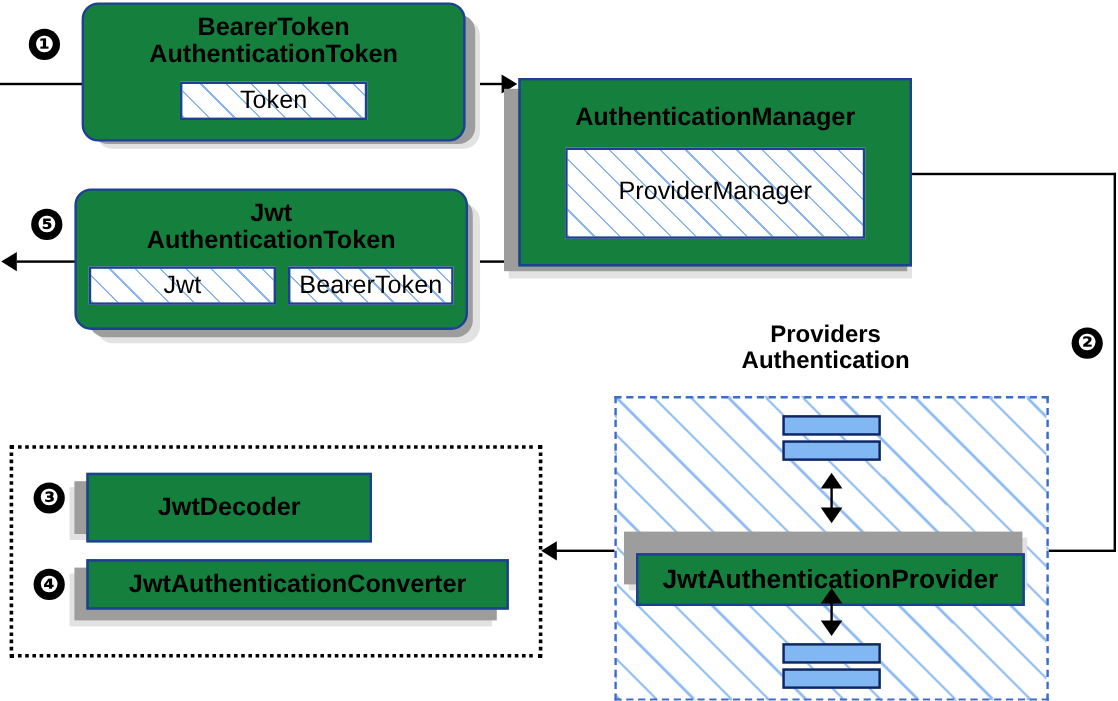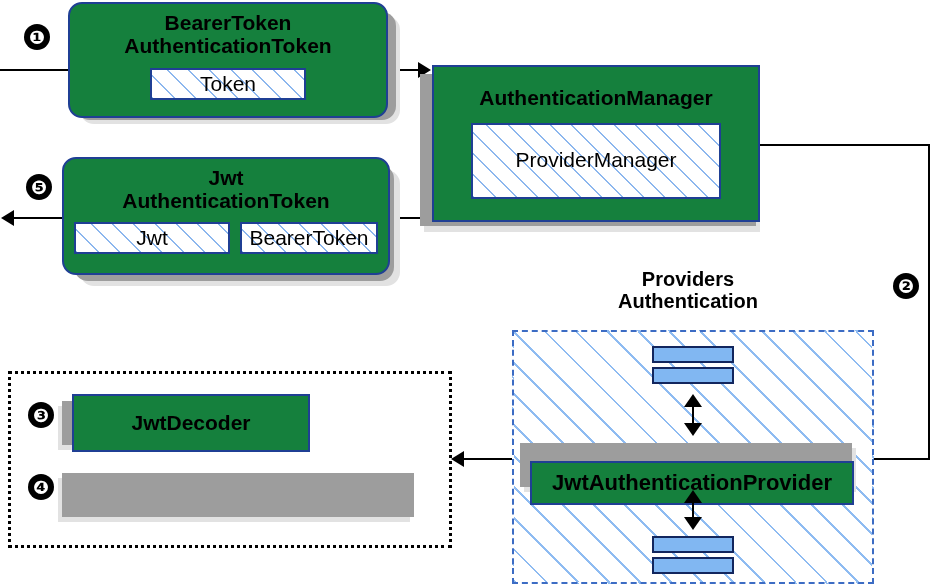--- a/index.html
+++ b/index.html
@@ -202,20 +202,23 @@
   <div class="abs dotted-region" style="left:8px;top:371px;width:444px;height:177px;"></div>
 
   <div class="abs shadow-light" style="left:58px;top:406px;width:238px;height:44px;"></div>
   <div class="abs shadow-gray" style="left:62px;top:401px;width:238px;height:44px;"></div>
   <div class="abs blue-box" style="left:72px;top:394px;width:238px;height:58px;font-size:21px;">
     <span>JwtDecoder</span>
   </div>
 
   <div class="abs shadow-light" style="left:58px;top:478px;width:352px;height:44px;"></div>
   <div class="abs shadow-gray" style="left:62px;top:473px;width:352px;height:44px;"></div>
+  <div class="abs blue-box" style="left:72px;top:466px;width:352px;height:42px;font-size:21px;">
+    <span>JwtAuthenticationConverter</span>
+  </div>
 
   <div class="abs badge" style="left:24px;top:24px;">
     <span>❶</span>
   </div>
   <div class="abs badge" style="left:26px;top:174px;">
     <span>❺</span>
   </div>
   <div class="abs badge" style="left:893px;top:273px;">
     <span>❷</span>
   </div>

